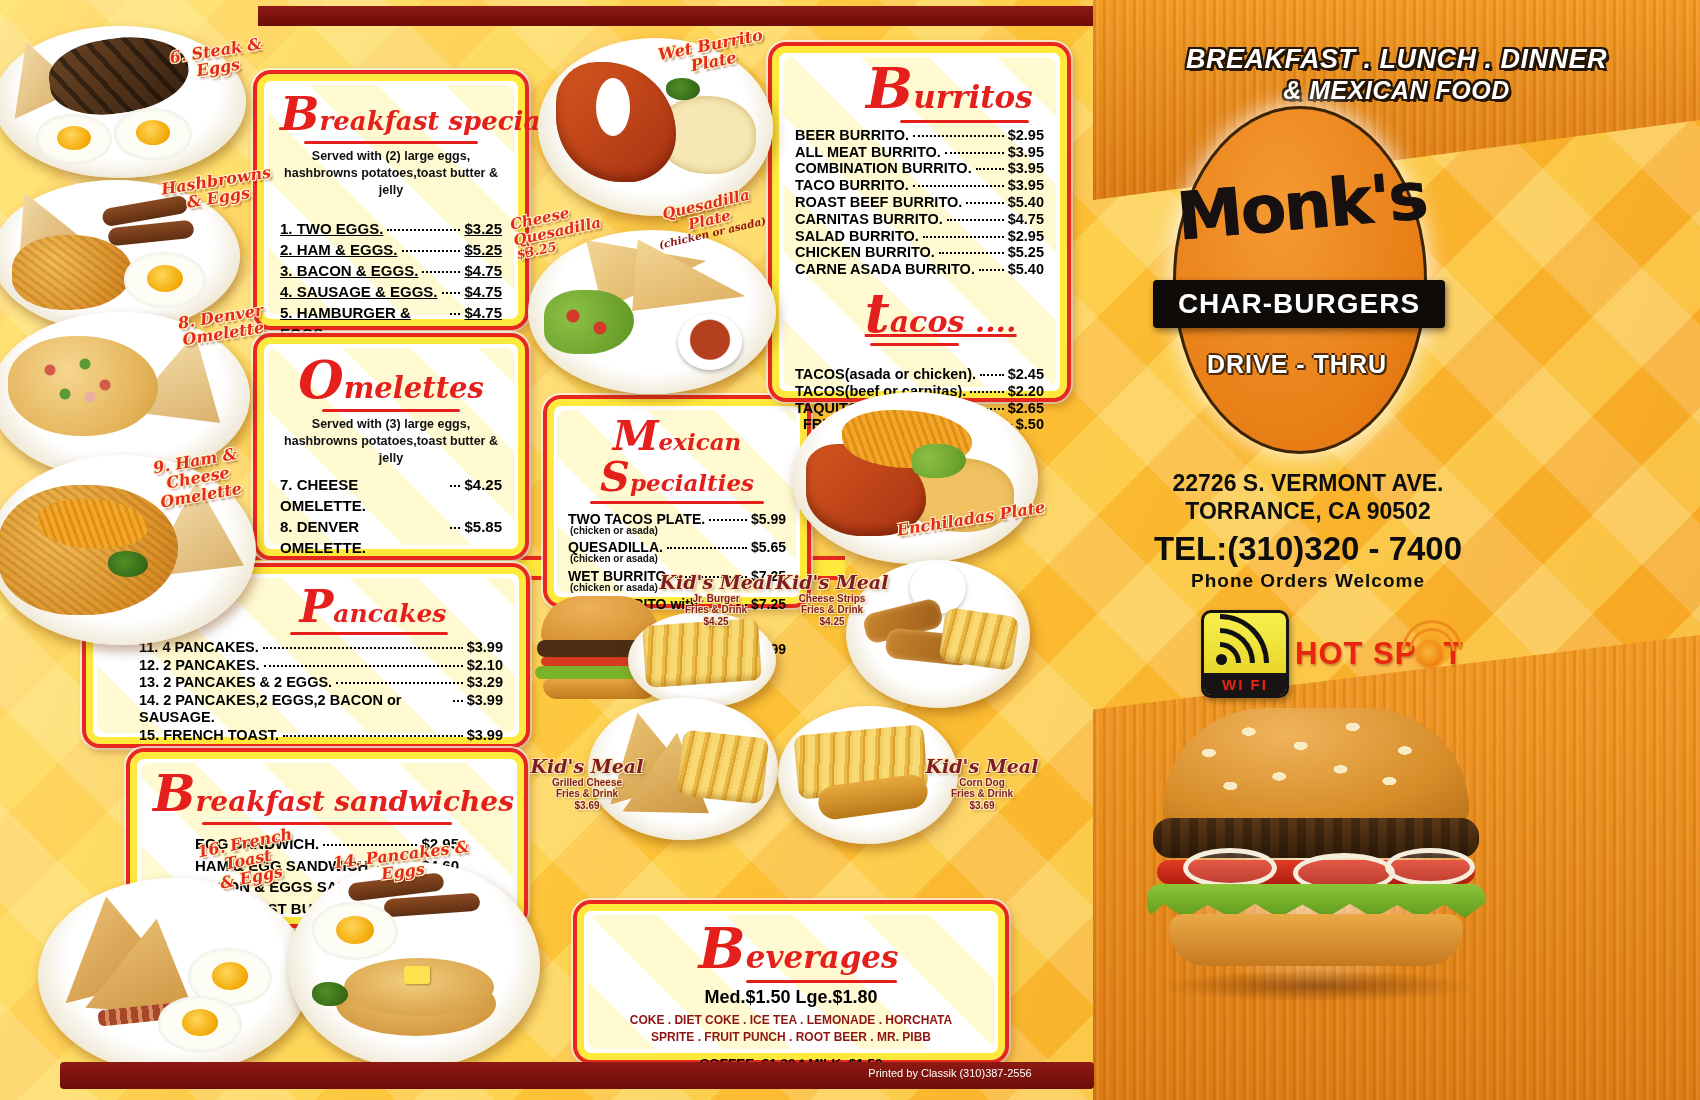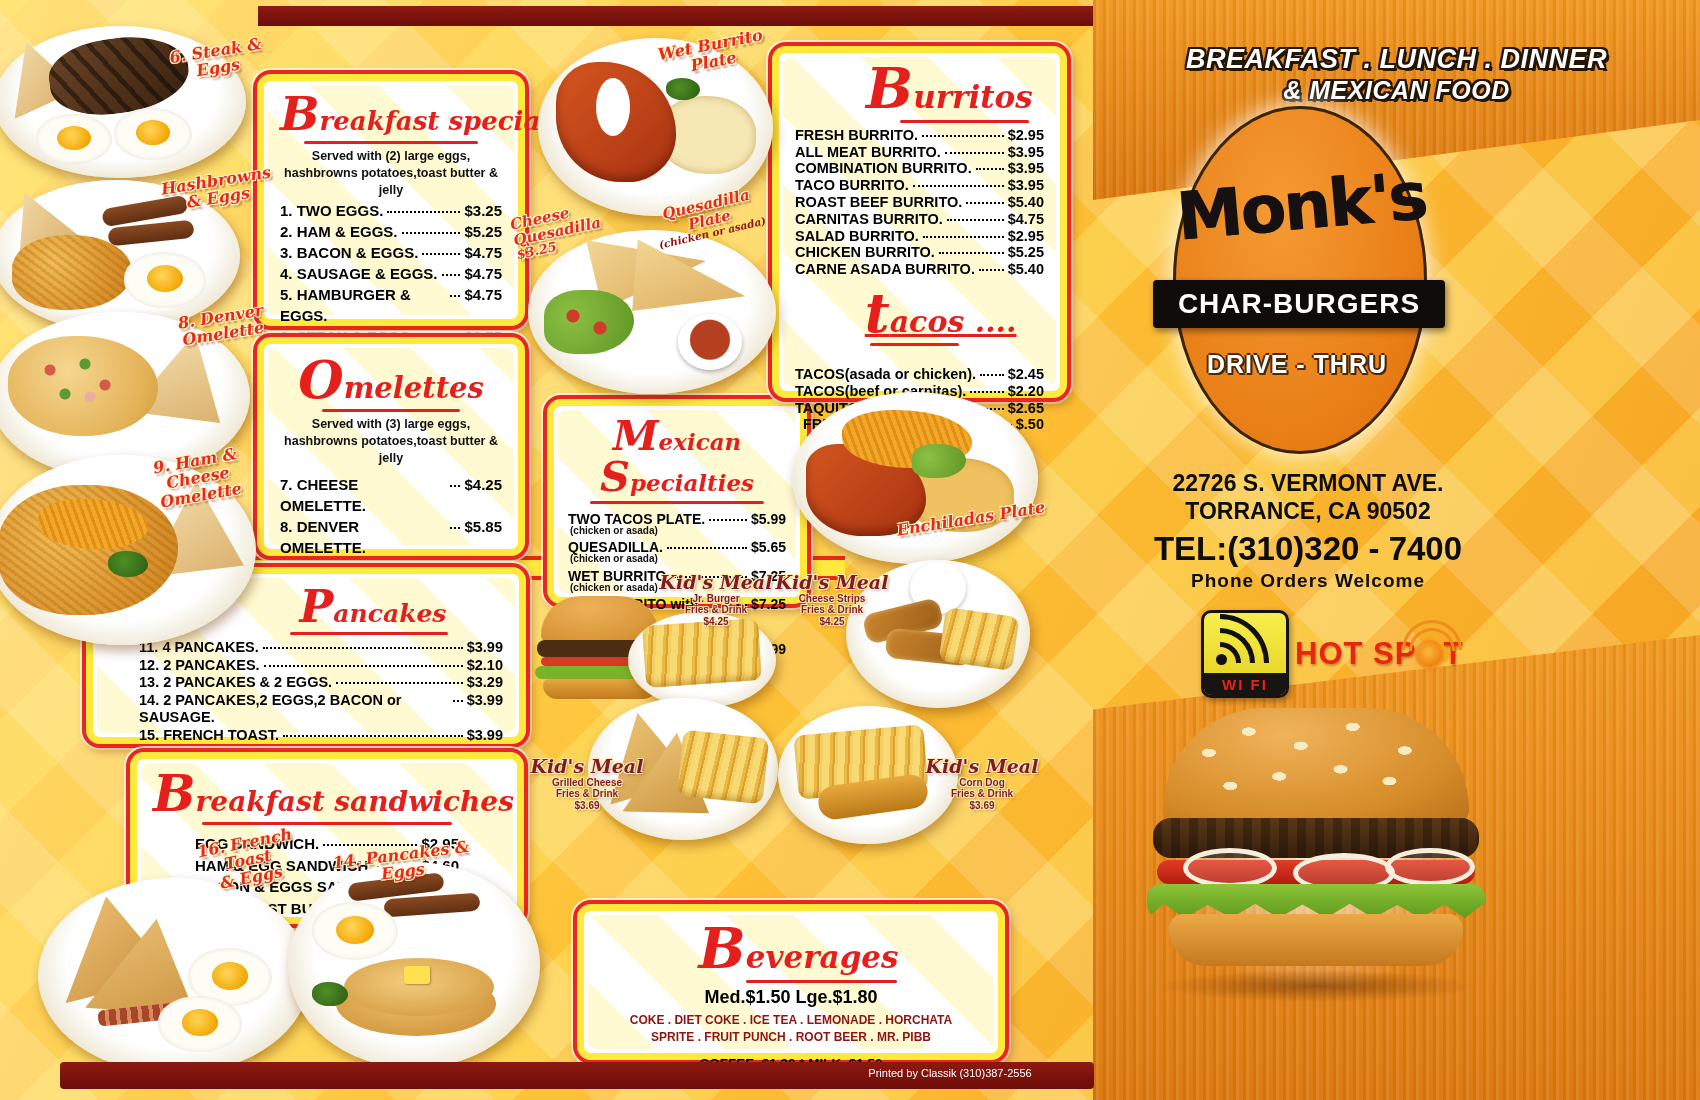--- a/index.html
+++ b/index.html
@@ -202,21 +202,21 @@
   </div>
 
   <div class="menu-box" style="left:253px;top:70px;width:268px;height:252px;">
     <div class="box-inner">
       <div class="script-title" style="font-size:26px;">Breakfast specials</div>
       <span class="underline" style="width:78%;"></span>
       <div class="subtitle">
         <div>Served with (2) large eggs,</div>
         <div>hashbrowns potatoes,toast butter &amp; jelly</div>
       </div>
-      <div style="margin-top:2px;font-size:15px;line-height:21px;">
+      <div style="margin-top:20px;font-size:15px;line-height:21px;text-decoration:underline;">
         <div class="row">
             <span>1. TWO EGGS.</span>
             <span class="dots"></span>
             <span class="price">$3.25</span>
           </div>
         <div class="row">
             <span>2. HAM &amp; EGGS.</span>
             <span class="dots"></span>
             <span class="price">$5.25</span>
           </div>
@@ -418,21 +418,21 @@
       </div>
     </div>
   </div>
 
   <div class="menu-box" style="left:768px;top:42px;width:295px;height:352px;">
     <div class="box-inner" style="padding:4px 12px;">
       <div class="script-title" style="font-size:31px;margin-left:28%;width:68%;">Burritos</div>
       <span class="underline" style="width:52%;margin-left:42%;"></span>
       <div style="font-size:14.5px;line-height:16.8px;margin-top:3px;">
         <div class="row">
-            <span>FRESH BURRITO.</span>
+            <span>BEER BURRITO.</span>
             <span class="dots"></span>
             <span class="price">$2.95</span>
           </div>
         <div class="row">
             <span>ALL MEAT BURRITO.</span>
             <span class="dots"></span>
             <span class="price">$3.95</span>
           </div>
         <div class="row">
             <span>COMBINATION BURRITO.</span>

